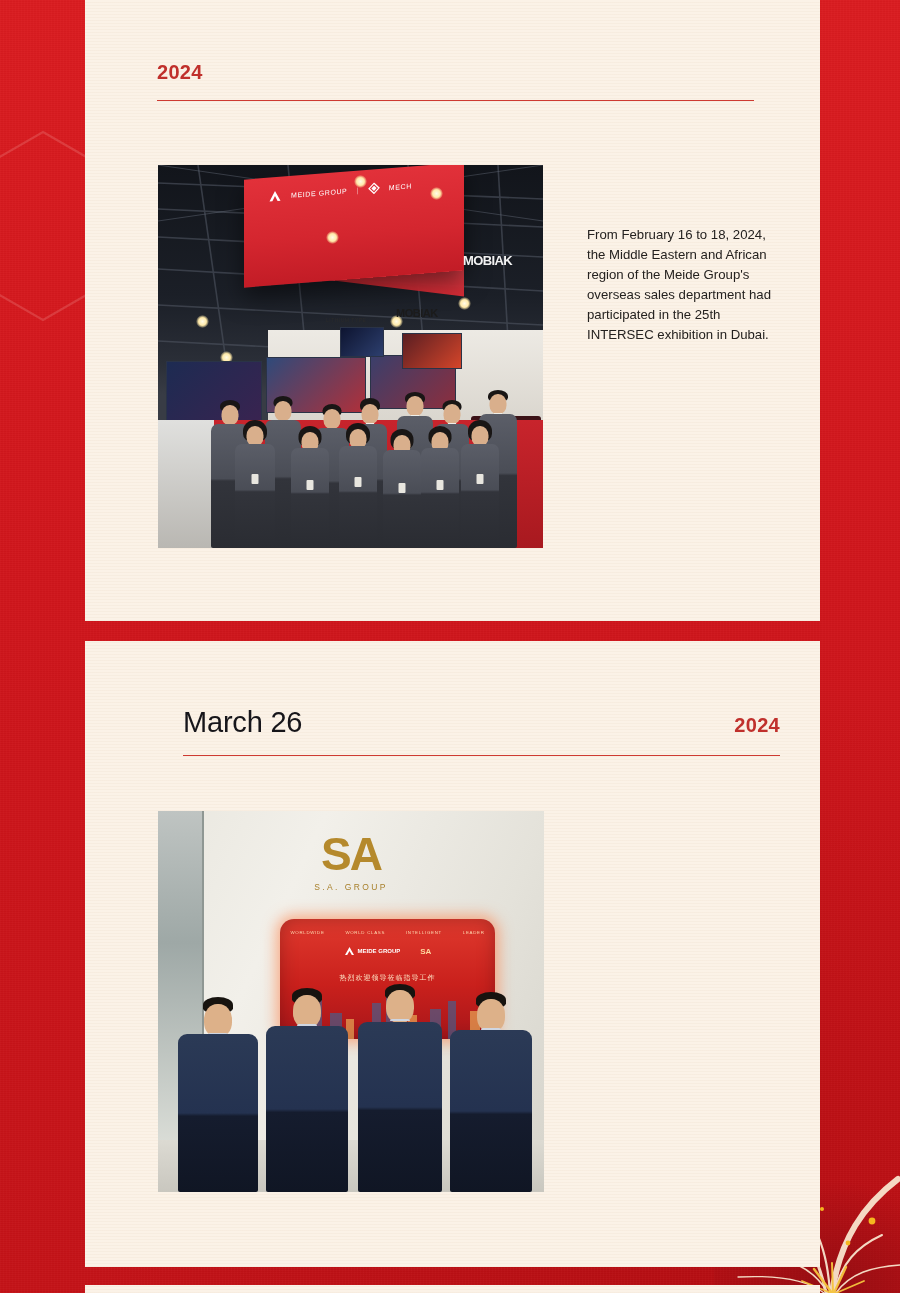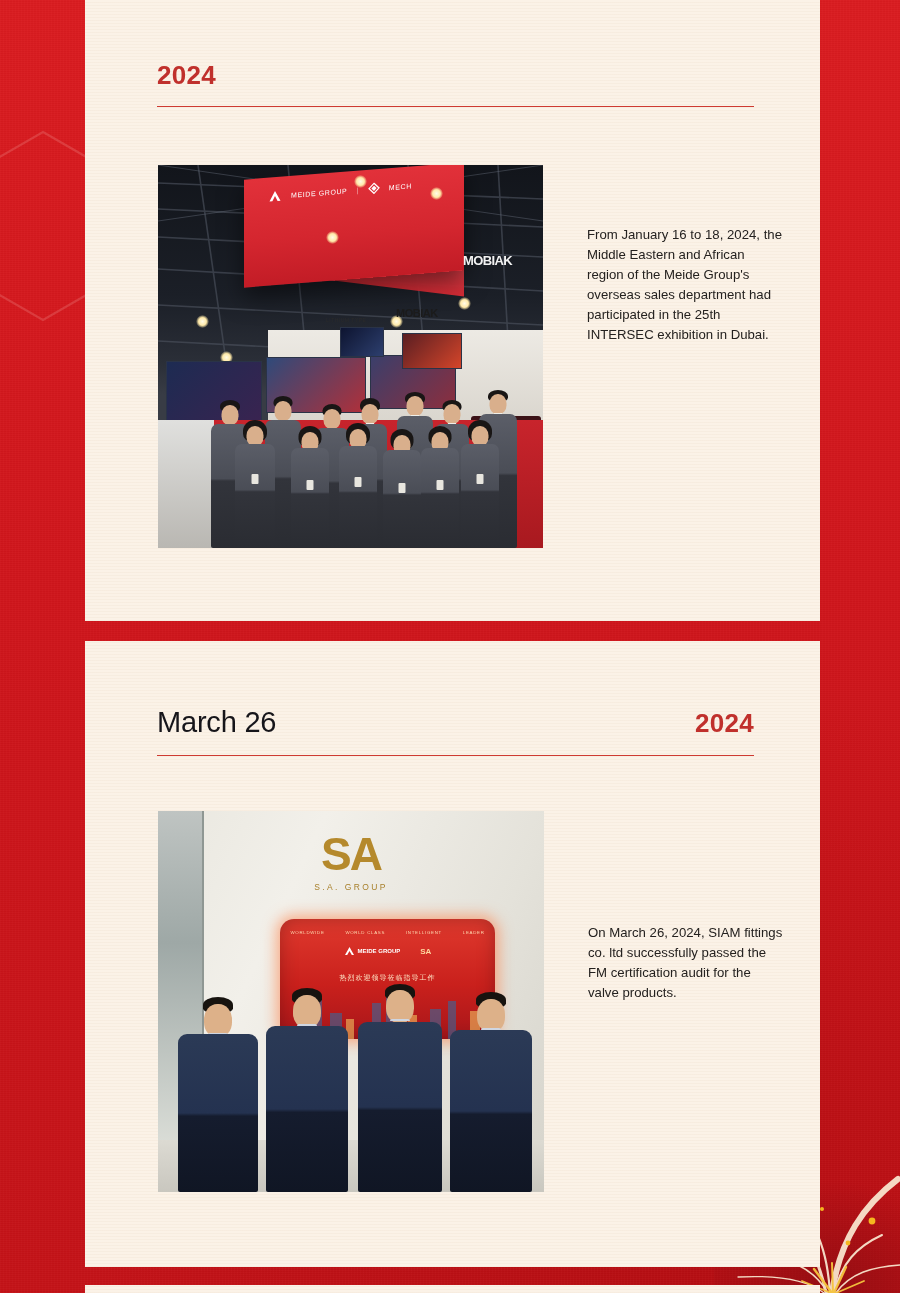--- a/index.html
+++ b/index.html
@@ -63,21 +63,21 @@
     position:absolute; left:72px; width:597px;
   }
   .header-row {
     display:flex; align-items:baseline; justify-content:space-between;
   }
   .entry-title {
     font-size:29px; font-weight:400; color:#16151a;
     letter-spacing:-.2px; line-height:1;
   }
   .entry-year {
-    font-size:26px; font-weight:700; color:#C0302C;
+    font-size:20px; font-weight:700; color:#C0302C;
     letter-spacing:.3px; line-height:1;
   }
   .header-rule {
     margin-top:18px; height:0;
     border-top:1.4px solid #CE3A31;
   }
 
   
   .entry-body { position:absolute; left:73px; display:flex; }
 
@@ -447,30 +447,30 @@
           <div class="person" style="left:292px; width:40px; height:136px;">
             <div class="hair" style="top:8px;  width:24px; height:22px;"></div>
             <div class="head" style="top:14px;"></div>
             <div class="shirt" style="top:33px;"></div>
             <div class="body" style="width:38px; height:104px;"></div>
             <div class="badge" style="top:62px;"></div>
           </div>
         </div>
       </div>
 
-      <div class="entry-text" style="width:195px; margin-left:44px; margin-top:60px;">From January 16 to 18, 2024, the Middle Eastern and African region of the Meide Group's overseas sales department had participated in the 25th INTERSEC exhibition in Dubai.</div>
+      <div class="entry-text" style="width:195px; margin-left:44px; margin-top:60px;">From February 16 to 18, 2024, the Middle Eastern and African region of the Meide Group's overseas sales department had participated in the 25th INTERSEC exhibition in Dubai.</div>
     </div>
 
   </div>
 </div>
 
 <div class="card" id="card-2">
   <div class="card-inner">
 
-    <div class="entry-header" style="top:67px;">
+    <div class="entry-header" style="top:67px;margin-left:26px;">
       <div class="header-row">
         <div class="entry-title">March 26</div>
         <div class="entry-year">2024</div>
       </div>
       <div class="header-rule"></div>
     </div>
 
     <div class="entry-body" style="top:170px;">
 
       <div class="photo" id="photo-2">
@@ -540,21 +540,20 @@
           </div>
           <div class="p2-person" style="left:272px; width:86px; height:202px;">
             <div class="hair" style="top:2px;"></div>
             <div class="head" style="top:9px;"></div>
             <div class="collar" style="top:38px;"></div>
             <div class="polo" style="width:82px; height:162px;"></div>
           </div>
         </div>
       </div>
 
-      <div class="entry-text" style="width:195px; margin-left:44px; margin-top:112px;">On March 26, 2024, SIAM fittings co. ltd successfully passed the FM certification audit for the valve products.</div>
     </div>
 
   </div>
 </div>
 
 <div class="card" id="card-3">
   <div class="card-inner"></div>
 </div>
 
 </body></html>

